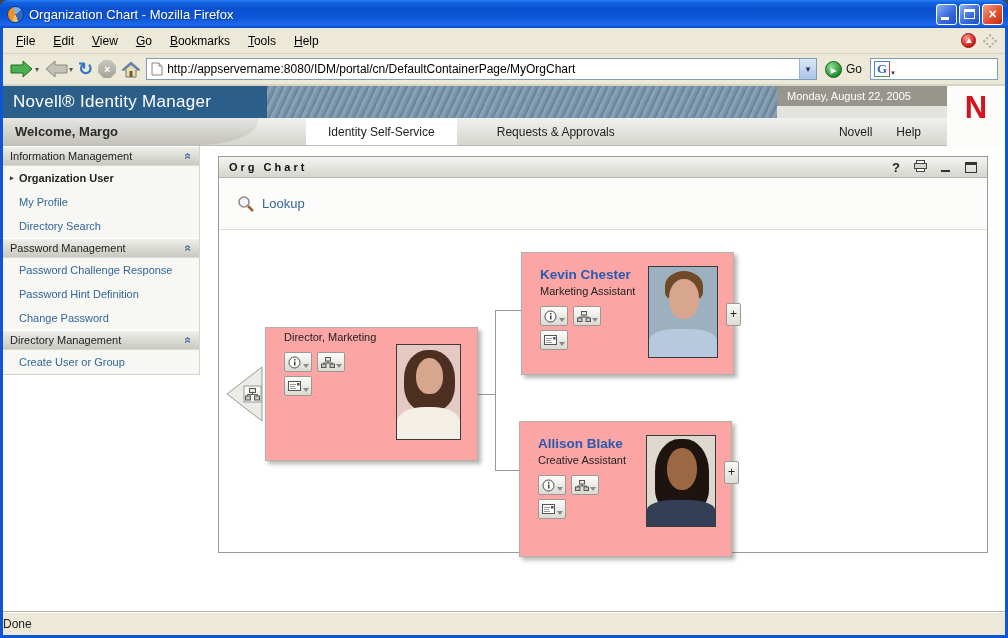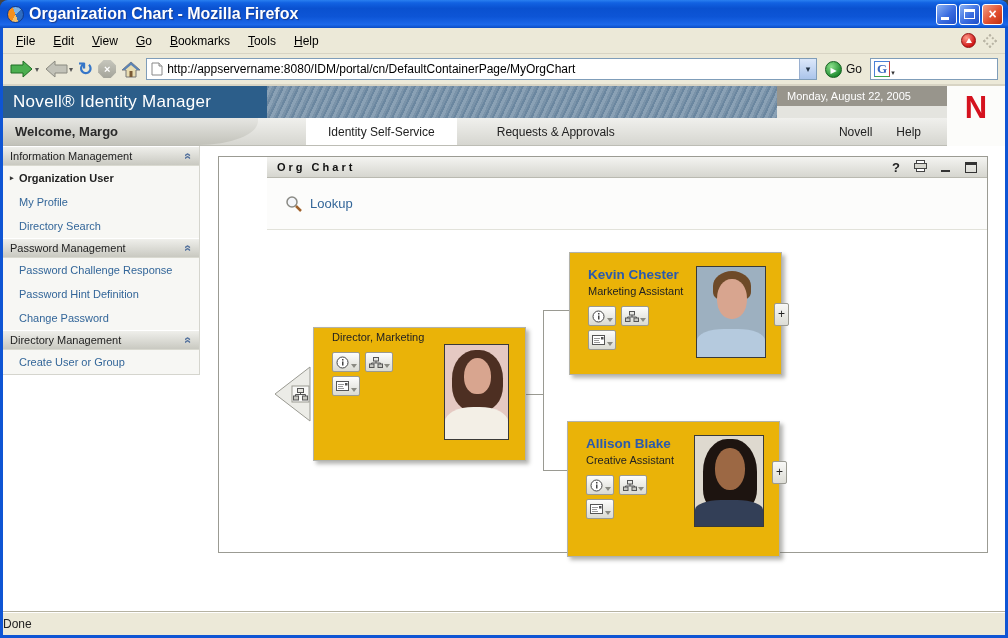--- a/index.html
+++ b/index.html
@@ -7,21 +7,21 @@
   .window { width: 1008px; height: 638px; position: relative; background: #0f55d4;
             border-radius: 8px 8px 0 0; overflow: hidden; }
 
   
   .titlebar { height: 28px; display: flex; align-items: center; padding: 0 5px;
     background: linear-gradient(180deg,#2a80f0 0%,#1262e2 10%,#0a51d0 30%,#0d55d6 60%,#1c68ea 88%,#0a4cc4 100%);
     border-radius: 8px 8px 0 0; }
   .ff-icon { width: 17px; height: 17px; border-radius: 50%; margin: 0 5px 0 2px;
     background: conic-gradient(from 210deg, #f5901e 0 130deg, #7db4e8 130deg 200deg, #2f6cc0 200deg 310deg, #f5c06a 310deg 360deg);
     border: 1px solid #123a8a; flex: 0 0 auto; }
-  .title-text { color: #fff; font-weight: bold; font-size: 16px; text-shadow: 1px 1px 1px #1a3c8c; flex: 1; }
+  .title-text { color: #fff; font-weight: normal; font-size: 13px; text-shadow: 1px 1px 1px #1a3c8c; flex: 1; }
   .win-controls { display: flex; gap: 2px; }
   .winbtn { width: 21px; height: 21px; border: 1px solid #fff; border-radius: 3px;
     display: flex; align-items: center; justify-content: center; position: relative; }
   .winbtn.minb, .winbtn.maxb { background: linear-gradient(135deg,#8ab2f4 0%,#3a6ce0 55%,#1e4ec8 100%); }
   .winbtn.closeb { background: linear-gradient(135deg,#f0a088 0%,#e25030 55%,#c03010 100%);
     color: #fff; font-weight: bold; font-size: 14px; line-height: 17px; }
   .glyph-min { position: absolute; left: 4px; bottom: 4px; width: 8px; height: 3px; background: #fff; }
   .glyph-max { width: 11px; height: 10px; border: 1px solid #fff; border-top: 3px solid #fff; }
 
   .app { position: absolute; top: 28px; left: 3px; right: 3px; bottom: 3px;
@@ -103,21 +103,21 @@
   .side-header { height: 20px; display: flex; align-items: center; justify-content: space-between;
     padding: 0 7px; background: linear-gradient(180deg,#efefeb,#c9c9c1);
     border-top: 1px solid #fff; border-bottom: 1px solid #d9d9d0; font-size: 11px; color: #222; cursor: default; }
   .chevron { display: inline-block; transform: rotate(90deg); color: #55739e; font-size: 12px; font-weight: bold; }
   .side-item { height: 24px; display: flex; align-items: center; padding-left: 16px;
     font-size: 11px; color: #336699; cursor: default; position: relative; }
   .side-item.selected { color: #222; font-weight: bold; }
   .side-item .bullet { position: absolute; left: 7px; font-size: 7px; color: #333; }
 
   
-  .portlet { position: absolute; left: 215px; top: 10px; width: 770px; border: 1px solid #9b9b93; background: #fff; padding-left: 48px; }
+  .portlet { position: absolute; left: 215px; top: 10px; width: 770px; border: 1px solid #9b9b93; background: #fff; }
   .portlet-header { height: 21px; background: linear-gradient(180deg,#f4f4f1,#d6d6cf);
     border-bottom: 1px solid #b9b9b0; display: flex; align-items: center; padding: 0 10px; }
   .portlet-title { font-size: 11px; font-weight: bold; letter-spacing: 3px; color: #111; }
   .ph-icons { margin-left: auto; display: flex; align-items: center; gap: 13px; }
   .ph-help { font-size: 13px; font-weight: bold; color: #222; cursor: default; }
   .ph-min { width: 11px; height: 12px; position: relative; cursor: default; }
   .ph-min i { position: absolute; left: 0; bottom: 1px; width: 9px; height: 2px; background: #333; }
   .ph-max { width: 12px; height: 11px; border: 1px solid #333; border-top: 3px solid #333; cursor: default; }
   .lookup-row { height: 52px; display: flex; align-items: center; padding-left: 18px; gap: 7px;
     background: #fcfcfb; border-bottom: 1px solid #e2e2da; }
@@ -125,21 +125,21 @@
   .chart-canvas { position: relative; height: 322px; background: #fff; }
 
   
   .conn { position: absolute; background: #9a9a92; }
   .conn-h1 { left: 259px; top: 164px; width: 17px; height: 1px; }
   .conn-v  { left: 276px; top: 80px;  width: 1px;  height: 161px; }
   .conn-h2 { left: 276px; top: 80px;  width: 26px; height: 1px; }
   .conn-h3 { left: 276px; top: 240px; width: 26px; height: 1px; }
 
   
-  .card { position: absolute; background: #eab308; border: 1px solid #b2b2aa;
+  .card { position: absolute; background: #fca5a5; border: 1px solid #b2b2aa;
     box-shadow: 3px 3px 4px rgba(90,90,85,0.45); }
   .card-manager { left: 46px; top: 97px; width: 213px; height: 134px; }
   .card-kevin   { left: 302px; top: 22px; width: 213px; height: 123px; }
   .card-allison { left: 300px; top: 191px; width: 213px; height: 136px; }
   .card-name { margin: 14px 0 0 18px; font-size: 13.5px; font-weight: bold; color: #2a5aae; line-height: 15px; }
   .card-manager .card-name { width: 100px; }
   .card-title { margin: 3px 0 0 18px; font-size: 11px; color: #222; }
   .btn-row { display: flex; gap: 5px; margin: 9px 0 0 18px; }
   .btn-row.r2 { margin-top: 4px; }
   .icon-btn { width: 28px; height: 20px; border: 1px solid #9a9a92; border-radius: 2px;

